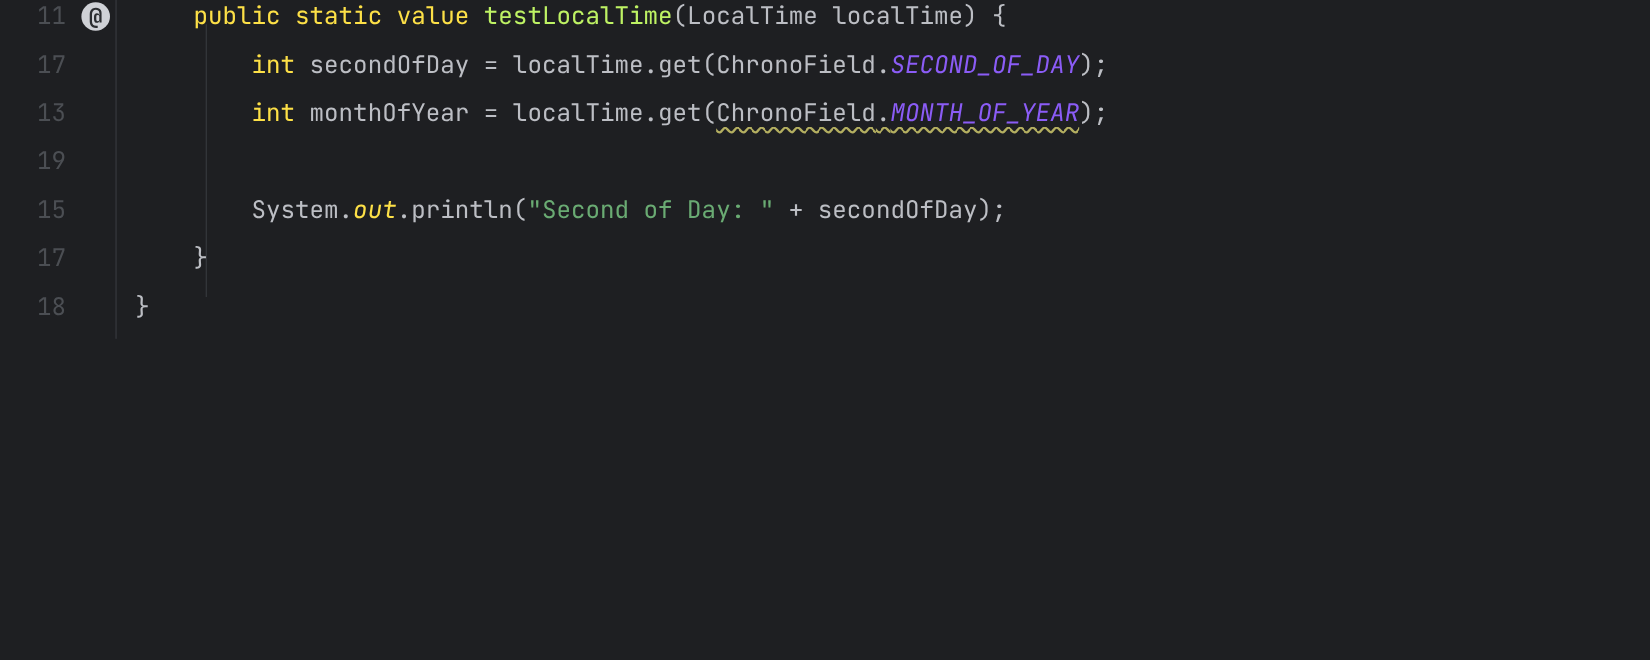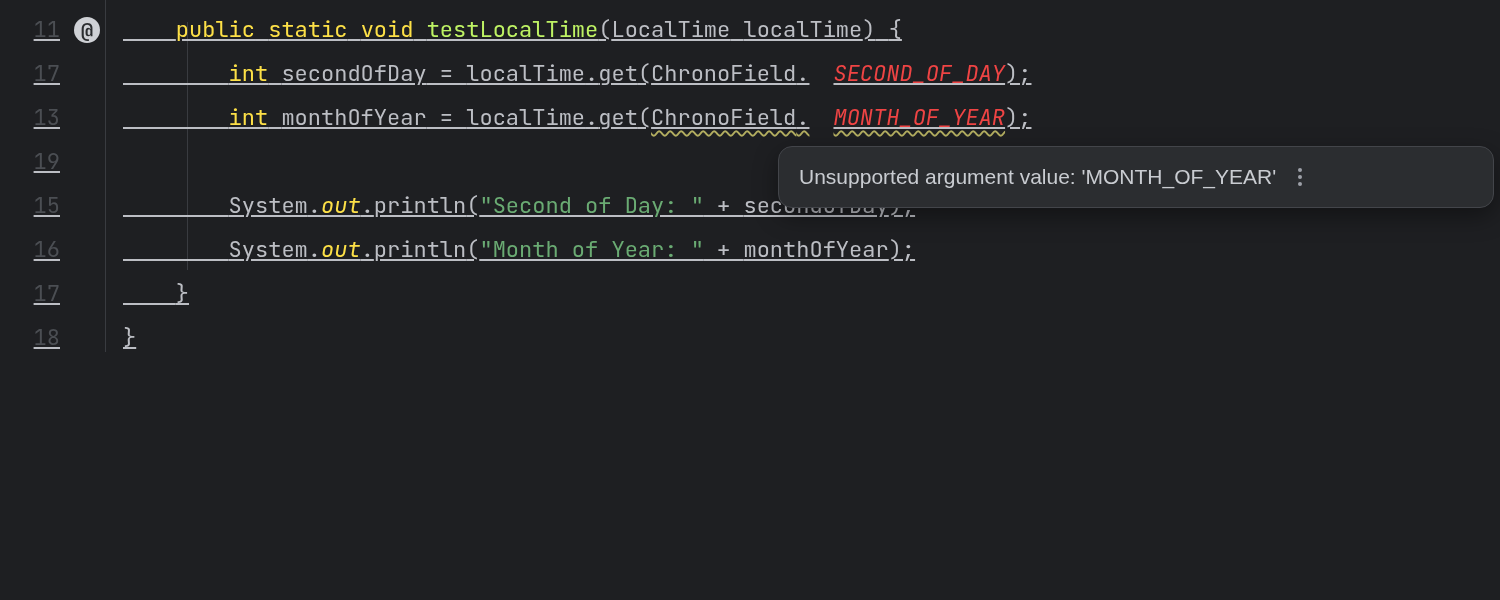--- a/index.html
+++ b/index.html
@@ -13,24 +13,23 @@
     overflow: hidden;
     color: #bcbec4;
   }
   .editor {
     position: relative;
     display: flex;
     flex-direction: column;
   }
   .line {
     display: flex;
-    align-items: flex-end;
+    align-items: flex-start;
     height: 44px;
     white-space: pre;
-    text-decoration: underline;
   }
   .gutter {
     width: 105px;
     display: flex;
     align-items: center;
     position: relative;
     box-sizing: border-box;
     padding-right: 45px;
   }
   .lineno {
@@ -71,21 +70,21 @@
     position: absolute;
     top: 22px;
     width: 1px;
     background: #393b40;
   }
   .kw { color: #fde047; }
   .type { color: #bcbec4; }
   .mname { color: #bef264; }
   .paren { color: #bcbec4; }
   .field { color: #fde047; font-style: italic; }
-  .static-const { color: #ef4444; font-style: italic; margin-left: 24px; }
+  .static-const { color: #8b5cf6; font-style: italic; }
   .str { color: #6aab73; }
   .punct { color: #bcbec4; }
   .ident { color: #bcbec4; }
 
   .warn-underline {
     text-decoration-line: underline;
     text-decoration-style: wavy;
     text-decoration-color: #b3ae60;
     text-decoration-thickness: 2px;
     text-underline-offset: 5px;
@@ -125,21 +124,21 @@
 <div class="editor">
   <div class="gutter-sep"></div>
 
   <div class="indent-guide" style="left:187px; height:248px;"></div>
 
   <div class="line">
     <div class="gutter">
       <span class="lineno">11</span>
       <span class="gutter-icon">@</span>
     </div>
-    <div class="code">    <span class="kw">public</span> <span class="kw">static</span> <span class="kw">void</span> <span class="mname">testLocalTime</span><span class="paren">(</span><span class="type">LocalTime</span> <span class="ident">localTime</span><span class="paren">)</span> <span class="punct">{</span></div>
+    <div class="code">    <span class="kw">public</span> <span class="kw">static</span> <span class="kw">value</span> <span class="mname">testLocalTime</span><span class="paren">(</span><span class="type">LocalTime</span> <span class="ident">localTime</span><span class="paren">)</span> <span class="punct">{</span></div>
   </div>
 
   <div class="line">
     <div class="gutter">
       <span class="lineno">17</span>
     </div>
     <div class="code">        <span class="kw">int</span> <span class="ident">secondOfDay</span><span class="punct"> = </span><span class="ident">localTime</span><span class="punct">.</span><span class="ident">get</span><span class="paren">(</span><span class="ident">ChronoField</span><span class="punct">.</span><span class="static-const">SECOND_OF_DAY</span><span class="punct">);</span></div>
   </div>
 
   <div class="line">
@@ -156,43 +155,29 @@
     <div class="code"></div>
   </div>
 
   <div class="line">
     <div class="gutter">
       <span class="lineno">15</span>
     </div>
     <div class="code">        <span class="ident">System</span><span class="punct">.</span><span class="field">out</span><span class="punct">.</span><span class="ident">println</span><span class="paren">(</span><span class="str">"Second of Day: "</span><span class="punct"> + </span><span class="ident">secondOfDay</span><span class="punct">);</span></div>
   </div>
 
-  <div class="line">
-    <div class="gutter">
-      <span class="lineno">16</span>
-    </div>
-    <div class="code">        <span class="ident">System</span><span class="punct">.</span><span class="field">out</span><span class="punct">.</span><span class="ident">println</span><span class="paren">(</span><span class="str">"Month of Year: "</span><span class="punct"> + </span><span class="ident">monthOfYear</span><span class="punct">);</span></div>
-  </div>
 
   <div class="line">
     <div class="gutter">
       <span class="lineno">17</span>
     </div>
     <div class="code">    <span class="punct">}</span></div>
   </div>
 
   <div class="line">
     <div class="gutter">
       <span class="lineno">18</span>
     </div>
     <div class="code"><span class="punct">}</span></div>
   </div>
 
 
-  <div class="tooltip" style="left:778px; top:146px; width:680px;">
-    <span>Unsupported argument value: 'MONTH_OF_YEAR'</span>
-    <div class="more">
-      <span></span>
-        <span></span>
-        <span></span>
-    </div>
-  </div>
 </div>
 
 </body></html>

